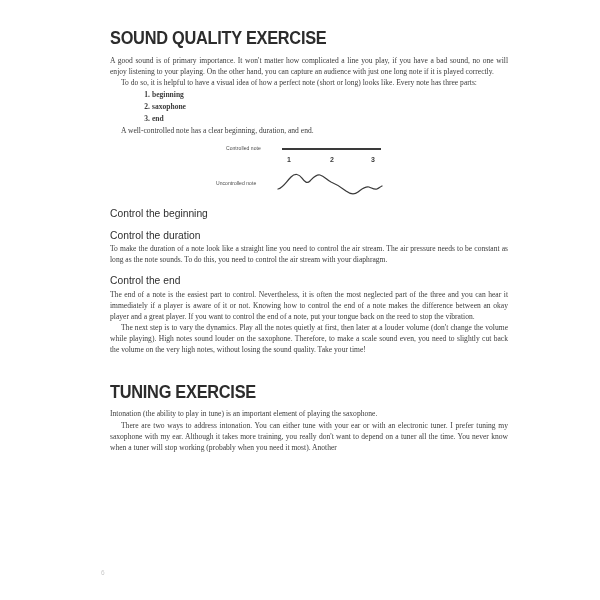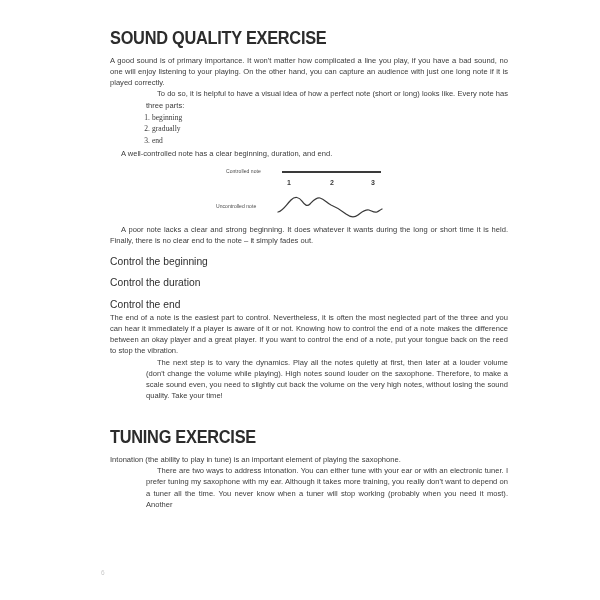--- a/index.html
+++ b/index.html
@@ -54,39 +54,40 @@
     margin: 9px 0 2px 0;
     padding: 0;
     line-height: 1.1;
     transform: scaleX(0.92);
     transform-origin: left center;
     white-space: nowrap;
   }
 
   
   p.body {
-    font-family: Liberation Sans, sans-serif;
+    font-family: Liberation Serif, serif;
     font-size: 7.55px;
     line-height: 11.15px;
     color: #3b3b3b;
     margin: 0;
     padding: 0;
     text-align: justify;
     text-justify: inter-word;
     letter-spacing: 0.01px;
   }
   p.body.indent { text-indent: 11px; }
-  p.body + p.body { margin-top: 0; margin-left: 36px; }
+  p.body + p.body { margin-top: 0; }
 
   
   ol.note-parts {
     margin: 1px 0 1px 0;
     padding: 0 0 0 42px;
     list-style: none;
     counter-reset: np;
+    font-weight: bold;
   }
   ol.note-parts li {
     counter-increment: np;
     font-family: "Liberation Serif", serif;
     font-size: 7.55px;
     line-height: 11.6px;
     color: #3b3b3b;
     position: relative;
   }
   ol.note-parts li::before {
@@ -155,21 +156,21 @@
   <div class="content">
 
     <h1 class="chapter-title">SOUND QUALITY EXERCISE</h1>
 
     <p class="body">A good sound is of primary importance. It won't matter how complicated a line you play, if you have a bad sound, no one will enjoy listening to your playing. On the other hand, you can capture an audience with just one long note if it is played correctly.</p>
 
     <p class="body indent">To do so, it is helpful to have a visual idea of how a perfect note (short or long) looks like. Every note has three parts:</p>
 
     <ol class="note-parts">
       <li>beginning</li>
-      <li>gradually</li>
+      <li>saxophone</li>
       <li>end</li>
     </ol>
 
     <p class="body indent">A well-controlled note has a clear beginning, duration, and end.</p>
 
     <div class="note-figure">
       <span class="fig-label controlled">Controlled note</span>
       <span class="fig-label uncontrolled">Uncontrolled note</span>
 
       <svg class="fig-svg" viewBox="0 0 398 58" xmlns="http://www.w3.org/2000/svg">
@@ -179,25 +180,25 @@
                  C 214 36 217 40 221 42 C 226 44 231 47 236 51
                  C 240 54 244 55 248 52 C 252 49 255 46 259 47
                  C 262 48 264 50 267 49 C 269 48 270 47 272 46" fill="none" stroke="#3a3a3a" stroke-width="1.25" stroke-linecap="round" stroke-linejoin="round"></path>
       </svg>
 
       <span class="fig-num n1">1</span>
       <span class="fig-num n2">2</span>
       <span class="fig-num n3">3</span>
     </div>
 
-    <p class="body indent">A poor note lacks a clear and strong beginning. It does whatever it wants during the long or short time it is held. Finally, there is no clear end to the note – it simply fades out.</p>
 
     <h2 class="section-title">Control the beginning</h2>
 
     <h2 class="section-title">Control the duration</h2>
+    <p class="body">To make the duration of a note look like a straight line you need to control the air stream. The air pressure needs to be constant as long as the note sounds. To do this, you need to control the air stream with your diaphragm.</p>
 
     <h2 class="section-title">Control the end</h2>
     <p class="body">The end of a note is the easiest part to control. Nevertheless, it is often the most neglected part of the three and you can hear it immediately if a player is aware of it or not. Knowing how to control the end of a note makes the difference between an okay player and a great player. If you want to control the end of a note, put your tongue back on the reed to stop the vibration.</p>
     <p class="body indent">The next step is to vary the dynamics. Play all the notes quietly at first, then later at a louder volume (don't change the volume while playing). High notes sound louder on the saxophone. Therefore, to make a scale sound even, you need to slightly cut back the volume on the very high notes, without losing the sound quality. Take your time!</p>
 
     <div class="spacer-lg"></div>
 
     <h1 class="chapter-title">TUNING EXERCISE</h1>
 
     <p class="body">Intonation (the ability to play in tune) is an important element of playing the saxophone.</p>

